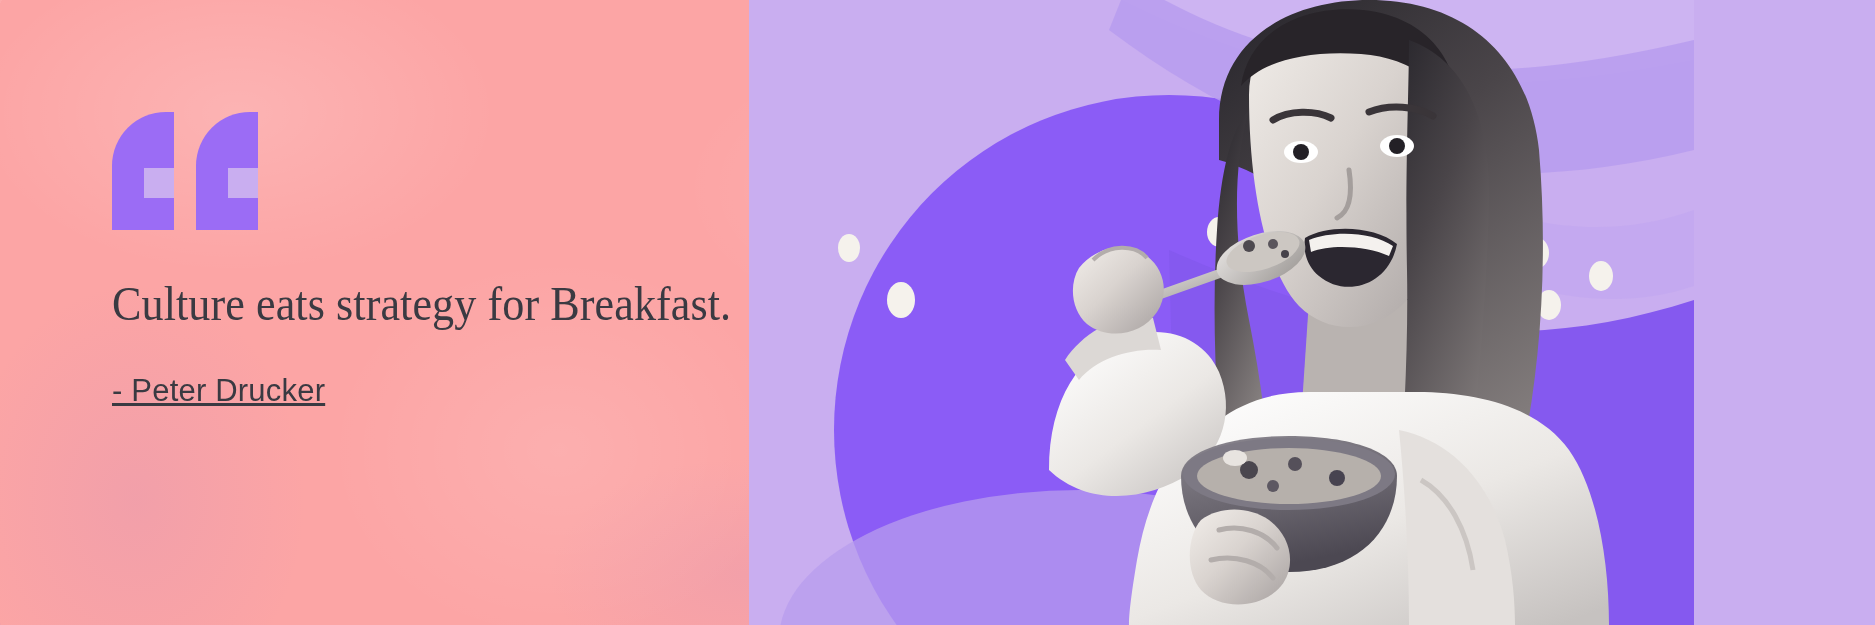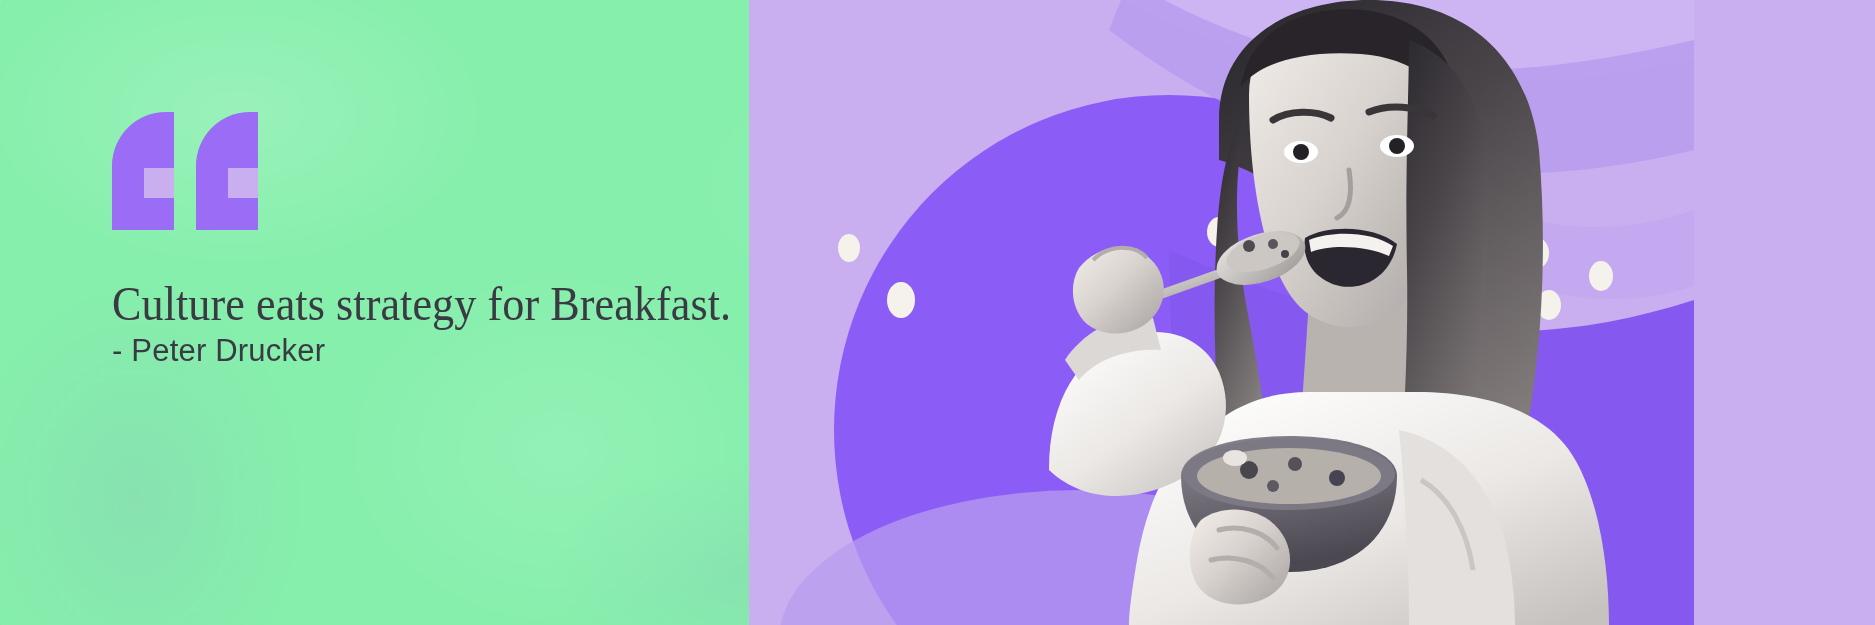--- a/index.html
+++ b/index.html
@@ -7,21 +7,21 @@
   body {
     font-family:"Liberation Sans", sans-serif;
     background:#c9aef0;
   }
 
   #banner {
     position:relative;
     width:1694px;
     height:625px;
     overflow:hidden;
-    background:#86efac;
+    background:#fca5a5;
     padding-left:40px;
   }
 
   
   .paper-texture {
     position:absolute; inset:0;
     background:
       radial-gradient(ellipse 420px 260px at 14% 18%, rgba(255,255,255,.16), transparent 62%),
       radial-gradient(ellipse 360px 300px at 33% 72%, rgba(255,255,255,.11), transparent 64%),
       radial-gradient(ellipse 300px 200px at 52% 30%, rgba(255,255,255,.09), transparent 66%),
@@ -77,24 +77,26 @@
     font-size:49px;
     line-height:1.16;
     color:#3a3a42;
     letter-spacing:.1px;
     white-space:nowrap;
     transform:scaleX(.9);
     transform-origin:left center;
   }
 
   .quote-author {
+    margin-top:40px;
     font-family:"Liberation Sans", sans-serif;
     font-size:31px;
     color:#3a3a42;
     letter-spacing:.2px;
+    text-decoration:underline;
   }
 </style>
 </head>
 <body>
 
 <div id="banner">
 
   <div class="paper-texture"></div>
 
   <div class="art">

